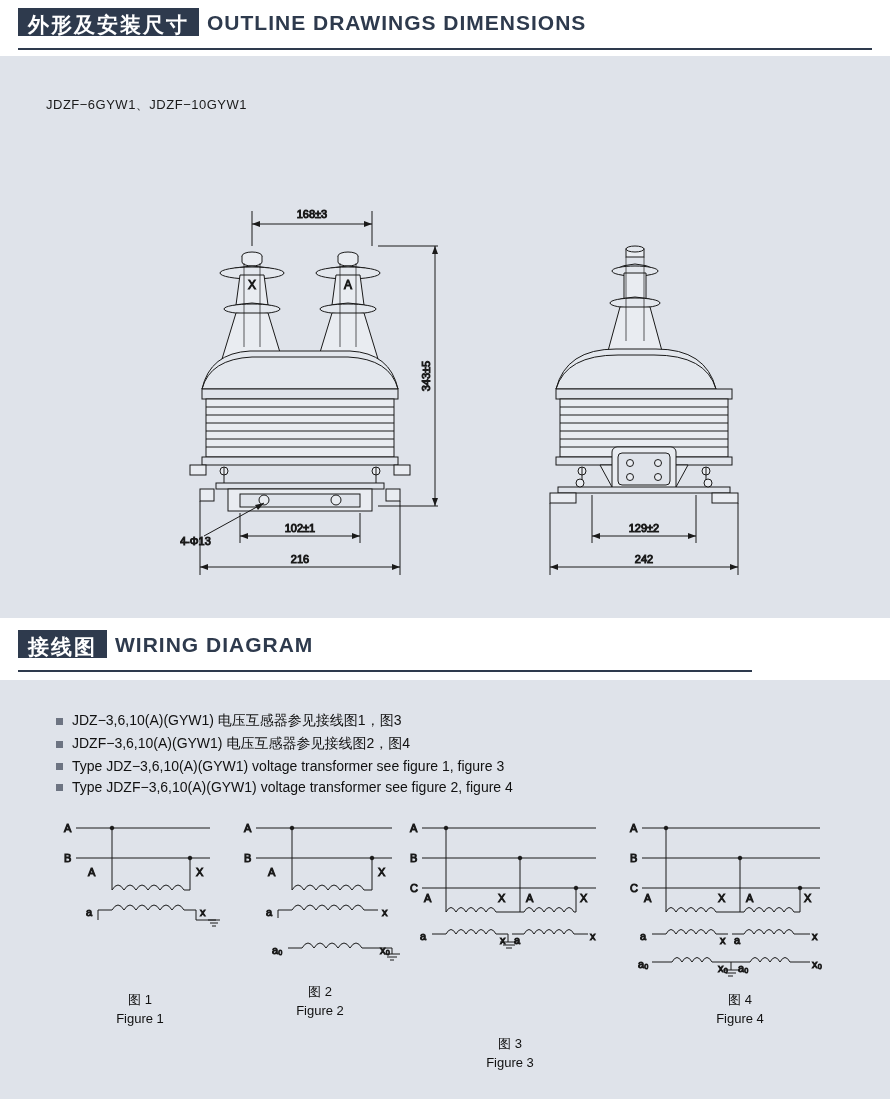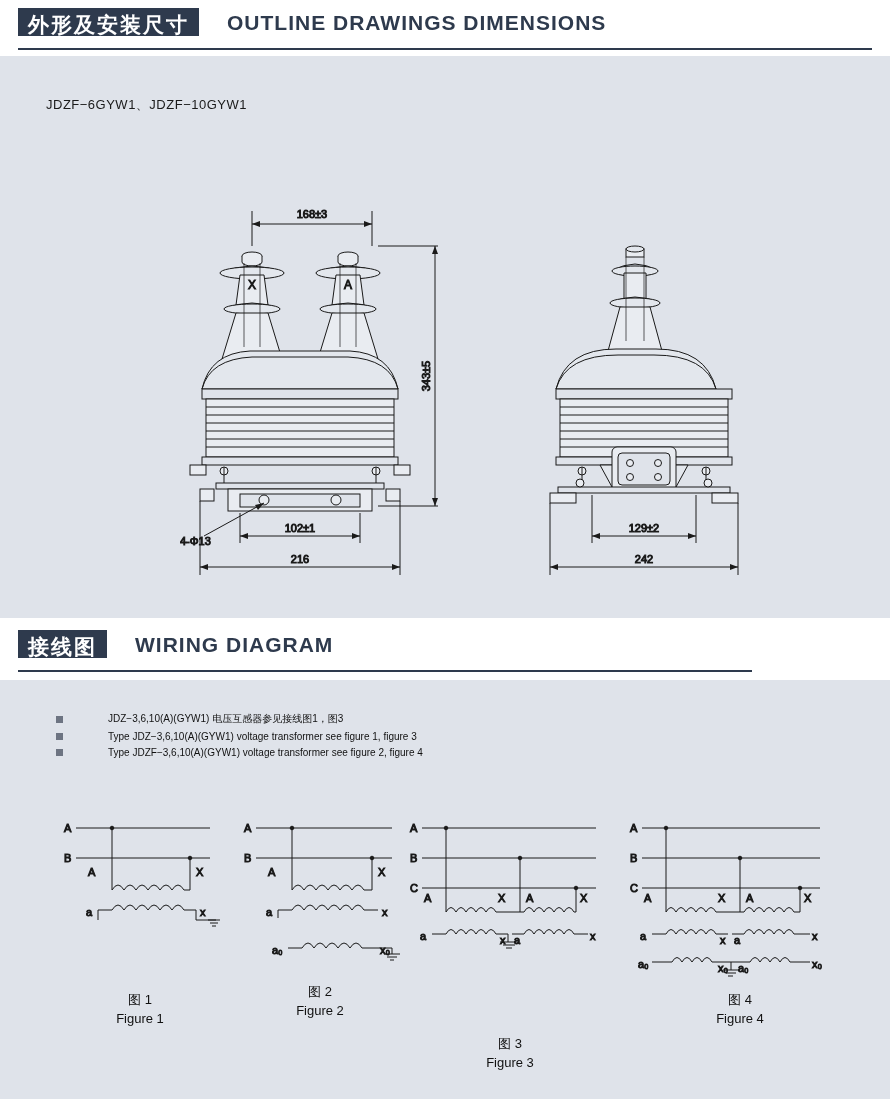--- a/index.html
+++ b/index.html
@@ -27,21 +27,21 @@
     padding: 6px 10px 1px 10px;
     vertical-align: middle;
     line-height: 1;
   }
   .sec-en {
     display: inline-block;
     color: #2e3a4d;
     font-size: 21px;
     font-weight: bold;
     letter-spacing: 1px;
-    padding-left: 28px;
+    padding-left: 8px;
     vertical-align: middle;
     line-height: 1;
   }
   .sec-rule {
     position: absolute;
     left: 18px; right: 18px;
     bottom: 2px;
     height: 2px;
     background: #2e3a4d;
   }
@@ -68,23 +68,22 @@
 
   
   .bullets {
     position: absolute;
     left: 56px; top: 32px;
   }
   .bullet-row {
     display: flex;
     align-items: center;
     margin-bottom: 5px;
-    font-size: 10px;
+    font-size: 14px;
     color: #111;
-    gap: 36px;
   }
   .bullet-sq {
     width: 7px; height: 7px;
     background: #6d7482;
     margin-right: 9px;
     flex: 0 0 auto;
   }
 
   
   .fig-cap {
@@ -280,20 +279,24 @@
     </div>
     <div class="sec-rule"></div>
   </div>
 
   <div class="panel" id="panel-wiring">
 
     <div class="bullets">
       <div class="bullet-row">
         <span class="bullet-sq"></span>
         <span>JDZ−3,6,10(A)(GYW1)  电压互感器参见接线图1，图3</span>
+      </div>
+      <div class="bullet-row">
+        <span class="bullet-sq"></span>
+        <span>JDZF−3,6,10(A)(GYW1)  电压互感器参见接线图2，图4</span>
       </div>
       <div class="bullet-row">
         <span class="bullet-sq"></span>
         <span>Type JDZ−3,6,10(A)(GYW1)  voltage transformer see figure 1, figure 3</span>
       </div>
       <div class="bullet-row">
         <span class="bullet-sq"></span>
         <span>Type JDZF−3,6,10(A)(GYW1)  voltage transformer see figure 2, figure 4</span>
       </div>
     </div>

